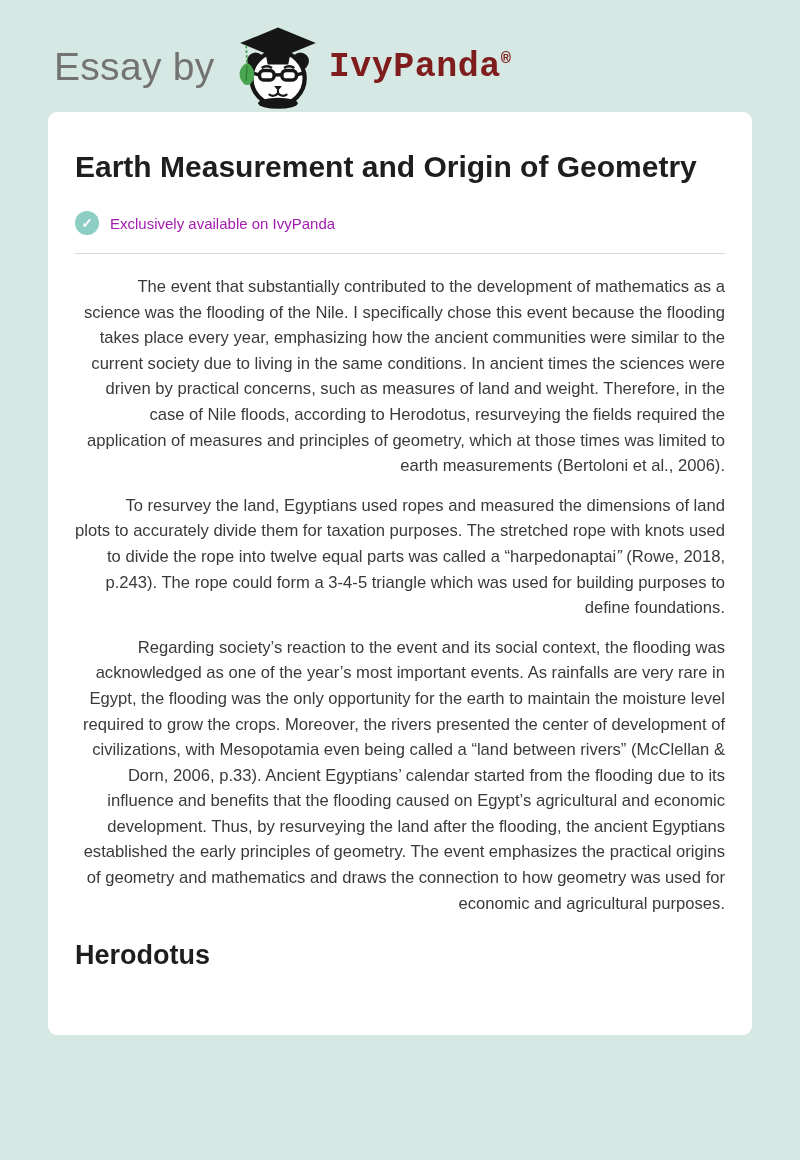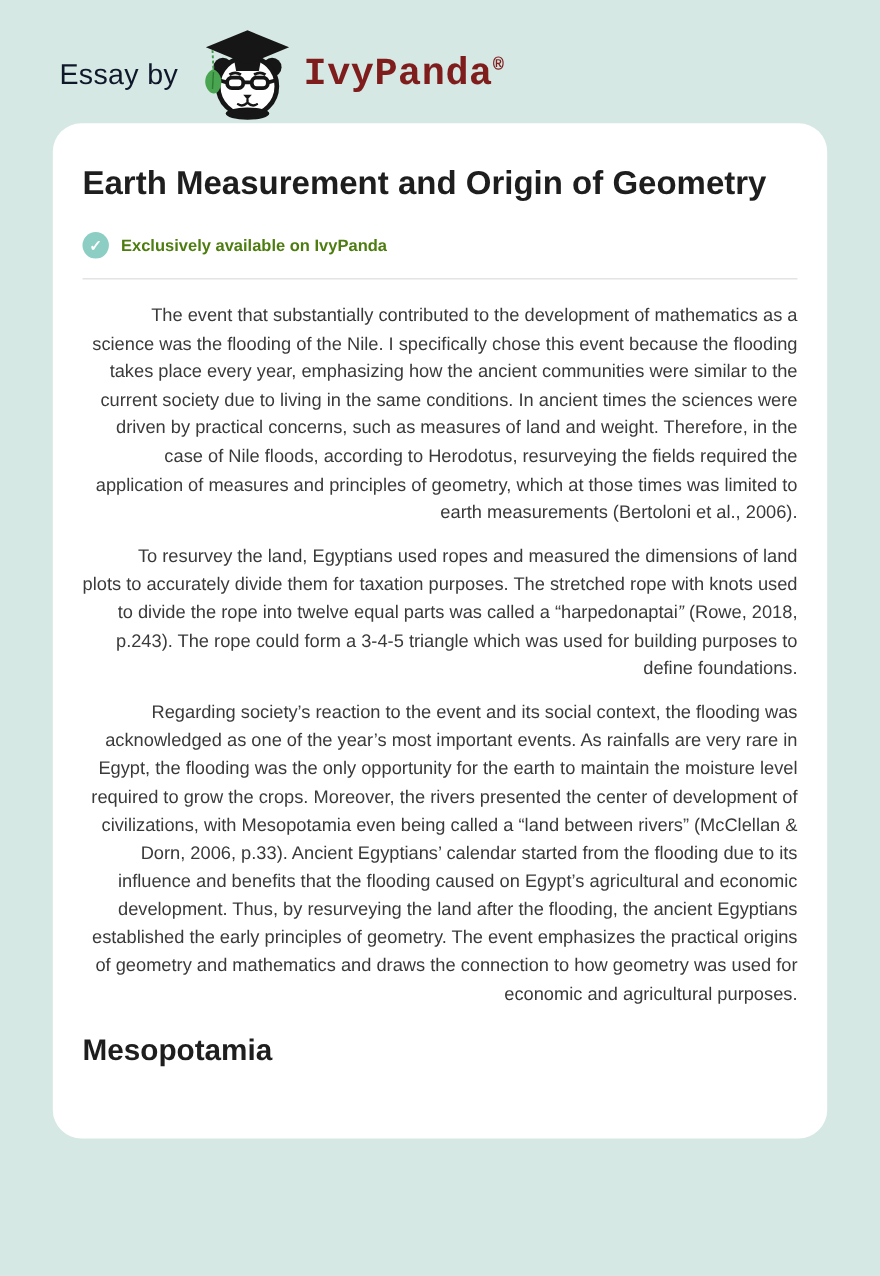--- a/index.html
+++ b/index.html
@@ -16,47 +16,47 @@
     width:800px;height:1160px;
     background:var(--page-bg);
     font-family:"Liberation Sans", sans-serif;
     overflow:hidden;
   }
   .header{
     display:flex;align-items:center;
     padding:30px 0 0 54px;height:104px;
   }
   .essay-by{
-    font-size:26px;color:#0f172a;letter-spacing:.3px;
+    font-size:39px;color:#737373;letter-spacing:.3px;
   }
   .logo{margin:6px 8px 0 20px;flex:0 0 auto;}
   .brand{
     font-family:Liberation Mono, monospace;font-weight:bold;
     font-size:35px;color:#7f1d1d;letter-spacing:.5px;
   }
   .brand sup{font-size:17px;vertical-align:super;}
   .card{
     margin:8px 48px 0;
     background:var(--card-bg);
-    border-radius:26px;
+    border-radius:9px;
     padding:34px 27px 44px;
   }
   .title{
     margin:0 0 24px;
     font-size:30px;line-height:41px;font-weight:bold;
     color:var(--text-dark);
   }
   .badge{display:flex;align-items:center;gap:11px;margin:0 0 18px;}
   .badge-icon{
     width:24px;height:24px;border-radius:50%;
     background:var(--accent-teal);color:#fff;
     display:flex;align-items:center;justify-content:center;
     font-size:14px;font-weight:bold;flex:0 0 auto;
   }
-  .badge-label{font-size:15px;font-weight:bold;color:#4d7c0f;}
+  .badge-label{font-size:15px;font-weight:normal;color:#a21caf;}
   .divider{border:none;border-top:1px solid #d9d9d9;margin:0 0 20px;}
   .para{
     margin:0 0 14px;
     font-size:16.6px;line-height:25.6px;color:var(--text-body);
     text-indent:30px;text-align:right;
   }
   .refs-heading{
     margin:24px 0 20px;
     font-size:27px;font-weight:bold;color:var(--text-dark);
   }
@@ -122,16 +122,16 @@
   </div>
 
   <hr class="divider">
 
   <p class="para"><span>The event that substantially contributed to the development of mathematics as a science was the flooding of the Nile. I specifically chose this event because the flooding takes place every year, emphasizing how the ancient communities were similar to the current society due to living in the same conditions. In ancient times the sciences were driven by practical concerns, such as measures of land and weight. Therefore, in the case of Nile floods, according to Herodotus, resurveying the fields required the application of measures and principles of geometry, which at those times was limited to earth measurements (Bertoloni et al., 2006).</span></p>
 
   <p class="para"><span>To resurvey the land, Egyptians used ropes and measured the dimensions of land plots to accurately divide them for taxation purposes. The stretched rope with knots used to divide the rope into twelve equal parts was called a “harpedonaptai</span><span class="seg-italic">”</span><span> (Rowe, 2018, p.243). The rope could form a 3-4-5 triangle which was used for building purposes to define foundations.</span></p>
 
   <p class="para"><span>Regarding society’s reaction to the event and its social context, the flooding was acknowledged as one of the year’s most important events. As rainfalls are very rare in Egypt, the flooding was the only opportunity for the earth to maintain the moisture level required to grow the crops. Moreover, the rivers presented the center of development of civilizations, with Mesopotamia even being called a “land between rivers” (McClellan &amp; Dorn, 2006, p.33). Ancient Egyptians’ calendar started from the flooding due to its influence and benefits that the flooding caused on Egypt’s agricultural and economic development. Thus, by resurveying the land after the flooding, the ancient Egyptians established the early principles of geometry. The event emphasizes the practical origins of geometry and mathematics and draws the connection to how geometry was used for economic and agricultural purposes.</span></p>
 
-  <h2 class="refs-heading">Mesopotamia</h2>
+  <h2 class="refs-heading">Herodotus</h2>
 
 
 </div>
 
 </body></html>

